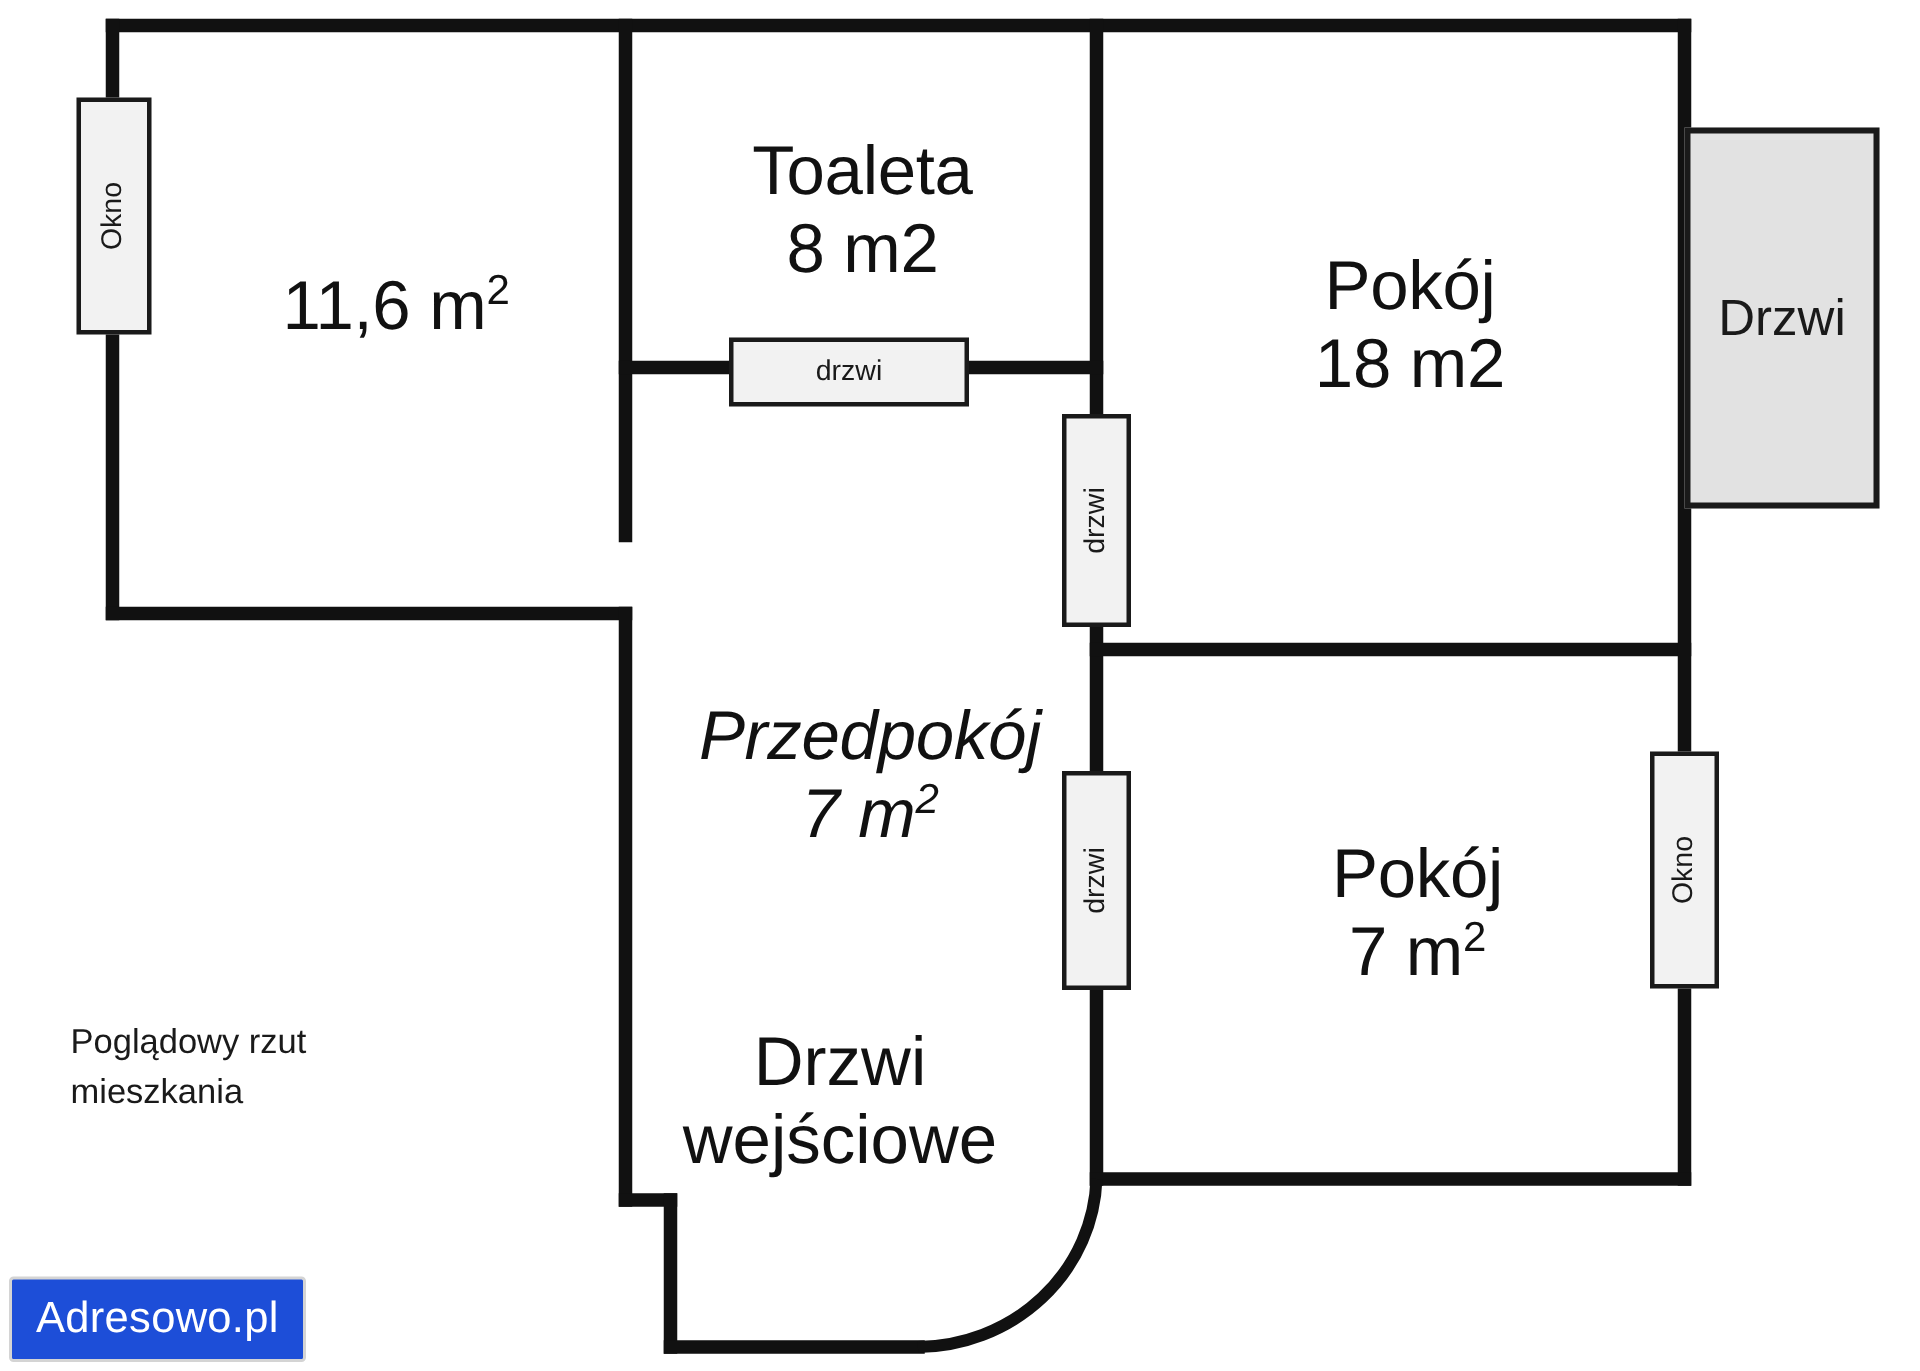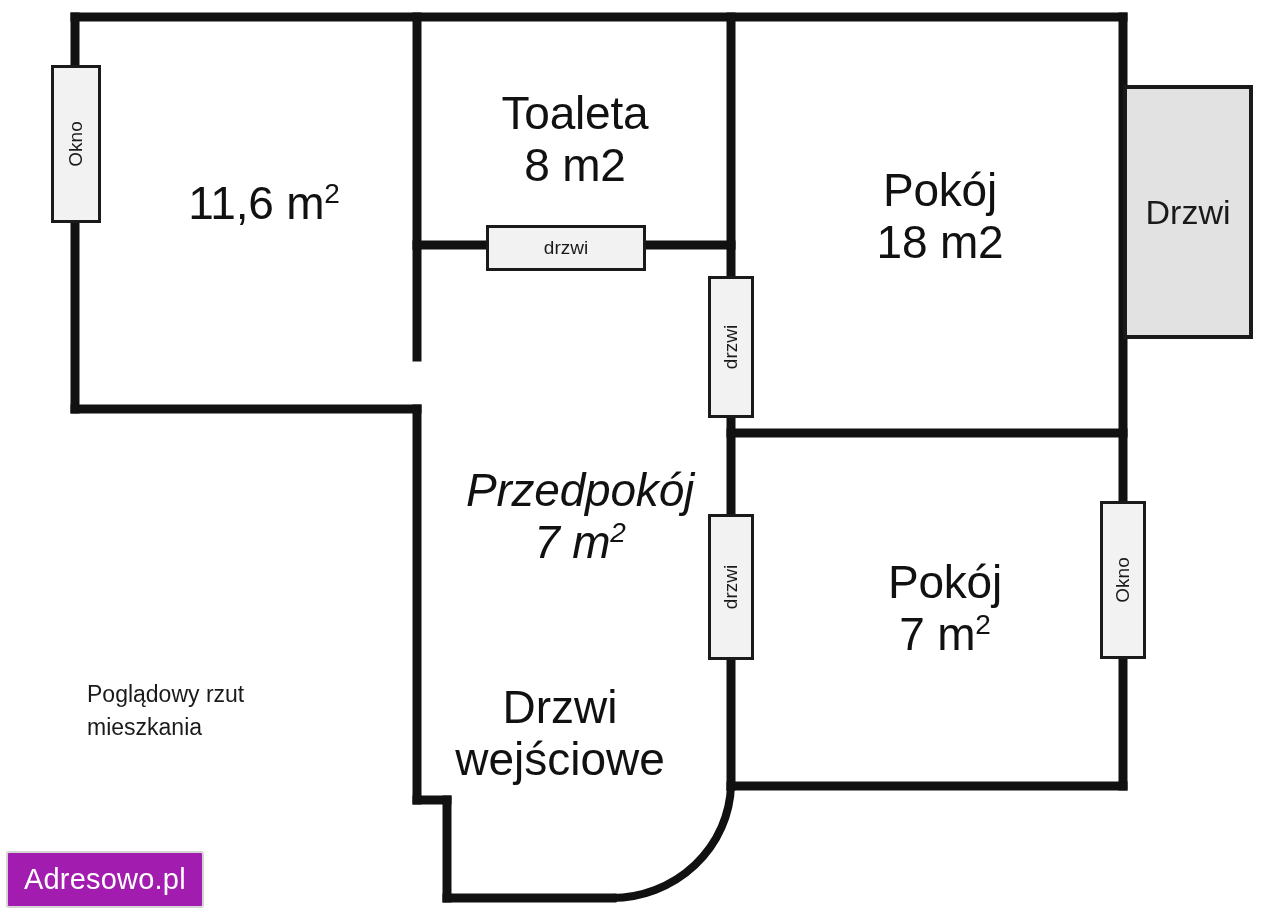--- a/index.html
+++ b/index.html
@@ -88,21 +88,21 @@
     font-size: 23px;
     color: #1a1a1a;
     line-height: 1.45;
     white-space: pre-line;
   }
   #watermark {
     position: absolute;
     display: flex;
     align-items: center;
     padding: 0 16px;
-    background: #a21caf;
+    background: #1d4ed8;
     border: 2px solid #d4d4d4;
     border-radius: 3px;
     box-sizing: border-box;
   }
   #watermark .wm-text {
     font-size: 29px;
     color: #ffffff;
     letter-spacing: 0.2px;
   }
 </style>
@@ -193,20 +193,20 @@
   </div>
 
   <div class="opening-box" style="left:1100px; top:501px; width:46px; height:158px;">
     <span class="opening-label vertical">Okno</span>
   </div>
 
   <div class="opening-box balcony" style="left:1123px; top:85px; width:130px; height:254px;">
     <span class="opening-label balcony-text">Drzwi</span>
   </div>
 
-  <div class="caption" style="left:47px; top:678px; width:300px;margin-left:40px;">Poglądowy rzut
+  <div class="caption" style="left:47px; top:678px; width:300px;">Poglądowy rzut
 mieszkania</div>
 
   <div id="watermark" style="left:6px; top:851px; width:198px; height:57px;">
     <span class="wm-text">Adresowo.pl</span>
   </div>
 
 </div>
 
 </body></html>

